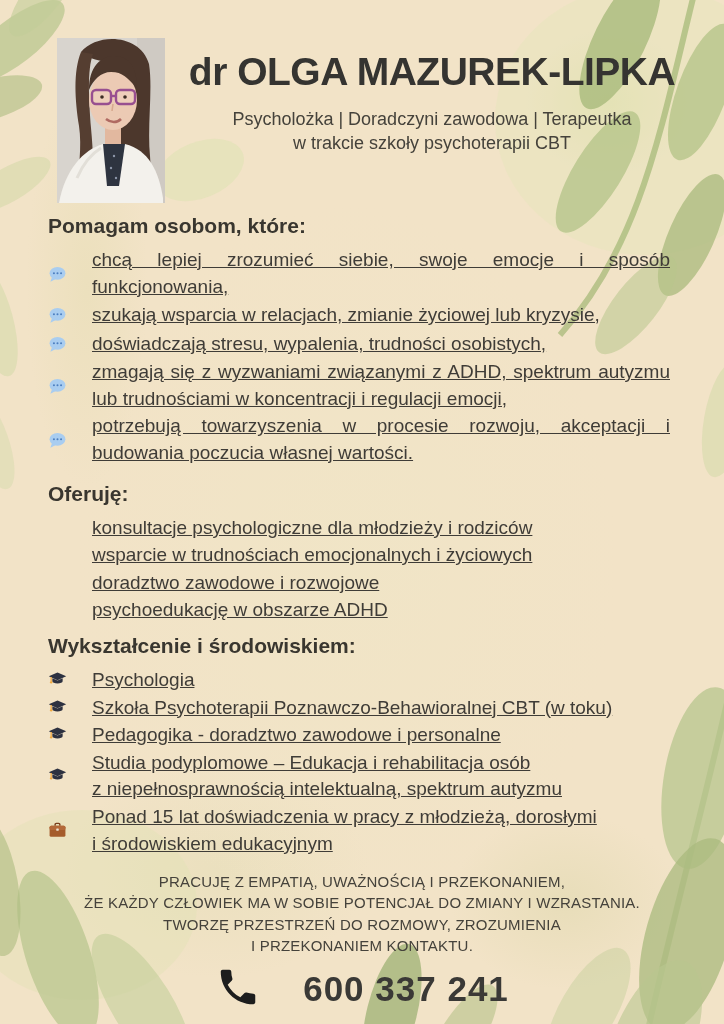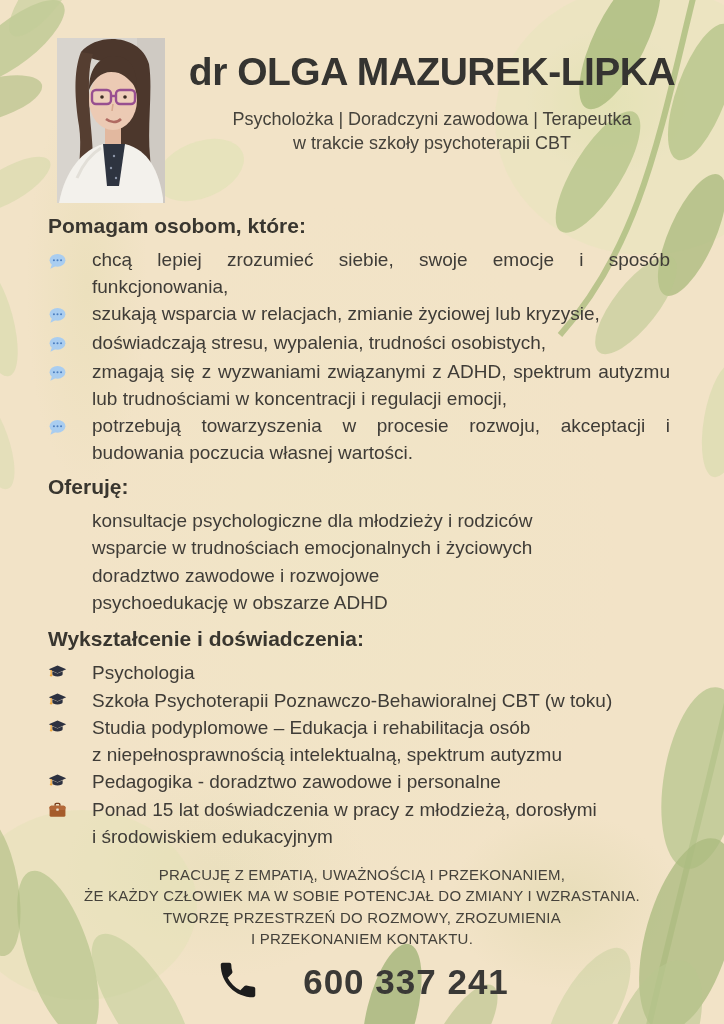--- a/index.html
+++ b/index.html
@@ -21,23 +21,23 @@
   .content{position:relative;z-index:2;padding:0 48px;}
   
   .header{position:relative;height:210px;}
   .photo{position:absolute;left:9px;top:38px;width:108px;height:165px;display:block;}
   .title-block{margin-left:140px;width:488px;padding-top:50px;text-align:center;}
   .title{font-size:39px;font-weight:bold;color:#353431;letter-spacing:-0.5px;white-space:nowrap;margin:0;}
   .subtitle{font-size:18px;color:#45423b;line-height:1.34;margin-top:13px;white-space:nowrap;}
   
   .sec-heading{font-size:21px;font-weight:bold;color:#39362f;margin:0 0 9px 0;}
   .sec-help{margin-top:4px;}
-  .sec-offer{margin-top:8px;}
+  .sec-offer{margin-top:15px;}
   .sec-edu{margin-top:10px;}
-  .row{display:flex;align-items:flex-start;margin-bottom:1px;}
+  .row{display:flex;align-items:center;margin-bottom:1px;text-decoration:underline;}
   .row .ic{flex:0 0 18px;width:18px;margin-right:26px;}
   .row-text{font-size:19px;line-height:1.4;color:#3f3c37;max-width:578px;}
   .help .row-text{text-align:justify;}
   .edu .row-text{white-space:pre-line;max-width:545px;}
   .bubble-ic{margin-top:5px;}
   .dot-ic{width:17px;height:17px;border-radius:50%;background:#6cb15e;margin-top:5px;}
   .cap-ic{margin-top:3px;}
   .case-ic{margin-top:4px;}
   
   .quote{margin-top:14px;text-align:center;font-size:15px;line-height:1.42;letter-spacing:0.2px;color:#45423b;}
@@ -211,21 +211,21 @@
         <span class="ic"><span class="dot-ic"></span></span>
         <div class="row-text">doradztwo zawodowe i rozwojowe</div>
       </div>
       <div class="row">
         <span class="ic"><span class="dot-ic"></span></span>
         <div class="row-text">psychoedukację w obszarze ADHD</div>
       </div>
     </div>
 
     <div class="sec-edu edu">
-      <div class="sec-heading">Wykształcenie i doświadczenia:</div>
+      <div class="sec-heading">Wykształcenie i środowiskiem:</div>
 
       <div class="row">
         <span class="ic cap-ic">
           <svg viewBox="0 0 24 24" width="19" height="19">
               <polygon points="12,3 23,8 12,13 1,8" fill="#2d3140"></polygon>
               <path d="M5.5,10.3 v3.9 c0,1.6 3,2.8 6.5,2.8 s6.5,-1.2 6.5,-2.8 v-3.9 l-6.5,2.9 z" fill="#2d3140"></path>
               <path d="M4,8.8 v6" stroke="#f0a93f" stroke-width="1.6"></path>
               <circle cx="4" cy="15.6" r="1.5" fill="#f0a93f"></circle>
             </svg>
         </span>
@@ -247,34 +247,34 @@
 
       <div class="row">
         <span class="ic cap-ic">
           <svg viewBox="0 0 24 24" width="19" height="19">
               <polygon points="12,3 23,8 12,13 1,8" fill="#2d3140"></polygon>
               <path d="M5.5,10.3 v3.9 c0,1.6 3,2.8 6.5,2.8 s6.5,-1.2 6.5,-2.8 v-3.9 l-6.5,2.9 z" fill="#2d3140"></path>
               <path d="M4,8.8 v6" stroke="#f0a93f" stroke-width="1.6"></path>
               <circle cx="4" cy="15.6" r="1.5" fill="#f0a93f"></circle>
             </svg>
         </span>
-        <div class="row-text">Studia podyplomowe – Edukacja i rehabilitacja osób
-z niepełnosprawnością intelektualną, spektrum autyzmu</div>
+        <div class="row-text">Pedagogika - doradztwo zawodowe i personalne</div>
       </div>
 
       <div class="row">
         <span class="ic cap-ic">
           <svg viewBox="0 0 24 24" width="19" height="19">
               <polygon points="12,3 23,8 12,13 1,8" fill="#2d3140"></polygon>
               <path d="M5.5,10.3 v3.9 c0,1.6 3,2.8 6.5,2.8 s6.5,-1.2 6.5,-2.8 v-3.9 l-6.5,2.9 z" fill="#2d3140"></path>
               <path d="M4,8.8 v6" stroke="#f0a93f" stroke-width="1.6"></path>
               <circle cx="4" cy="15.6" r="1.5" fill="#f0a93f"></circle>
             </svg>
         </span>
-        <div class="row-text">Pedagogika - doradztwo zawodowe i personalne</div>
+        <div class="row-text">Studia podyplomowe – Edukacja i rehabilitacja osób
+z niepełnosprawnością intelektualną, spektrum autyzmu</div>
       </div>
 
       <div class="row">
         <span class="ic case-ic">
           <svg viewBox="0 0 24 24" width="19" height="19">
               <path d="M9,6 V4.5 C9,3.7 9.7,3 10.5,3 h3 C14.3,3 15,3.7 15,4.5 V6" fill="none" stroke="#7a3f1d" stroke-width="1.8"></path>
               <rect x="2" y="6" width="20" height="14" rx="2" fill="#a55c2b"></rect>
               <rect x="2" y="6" width="20" height="5.5" rx="2" fill="#b4693a"></rect>
               <rect x="10.4" y="9.6" width="3.2" height="2.8" rx="0.6" fill="#ece3d2"></rect>
             </svg>

